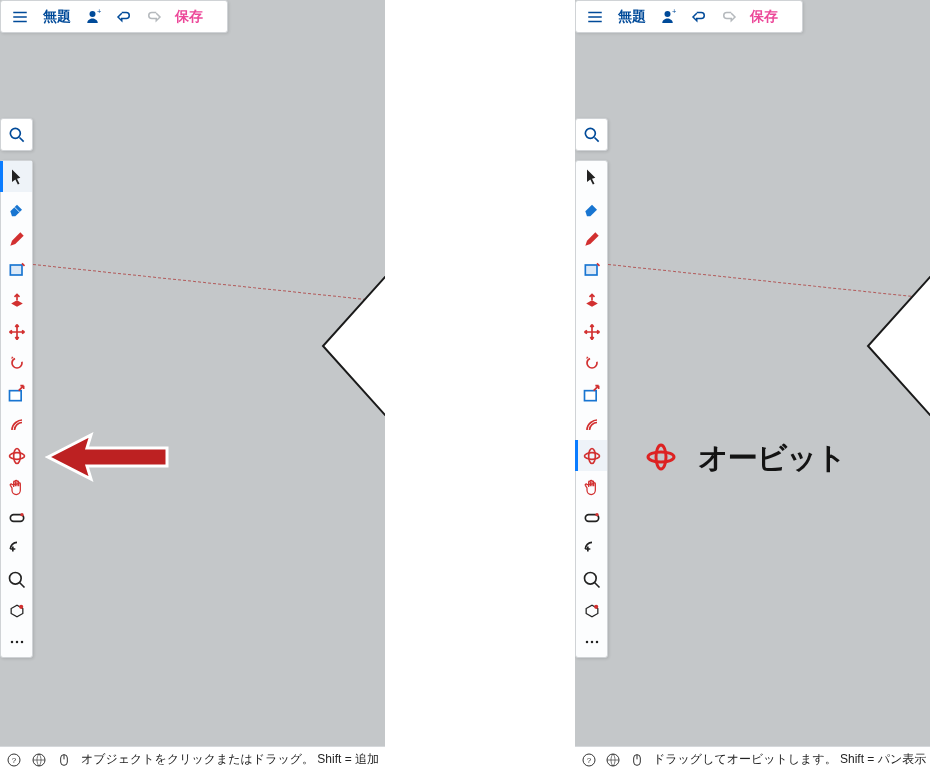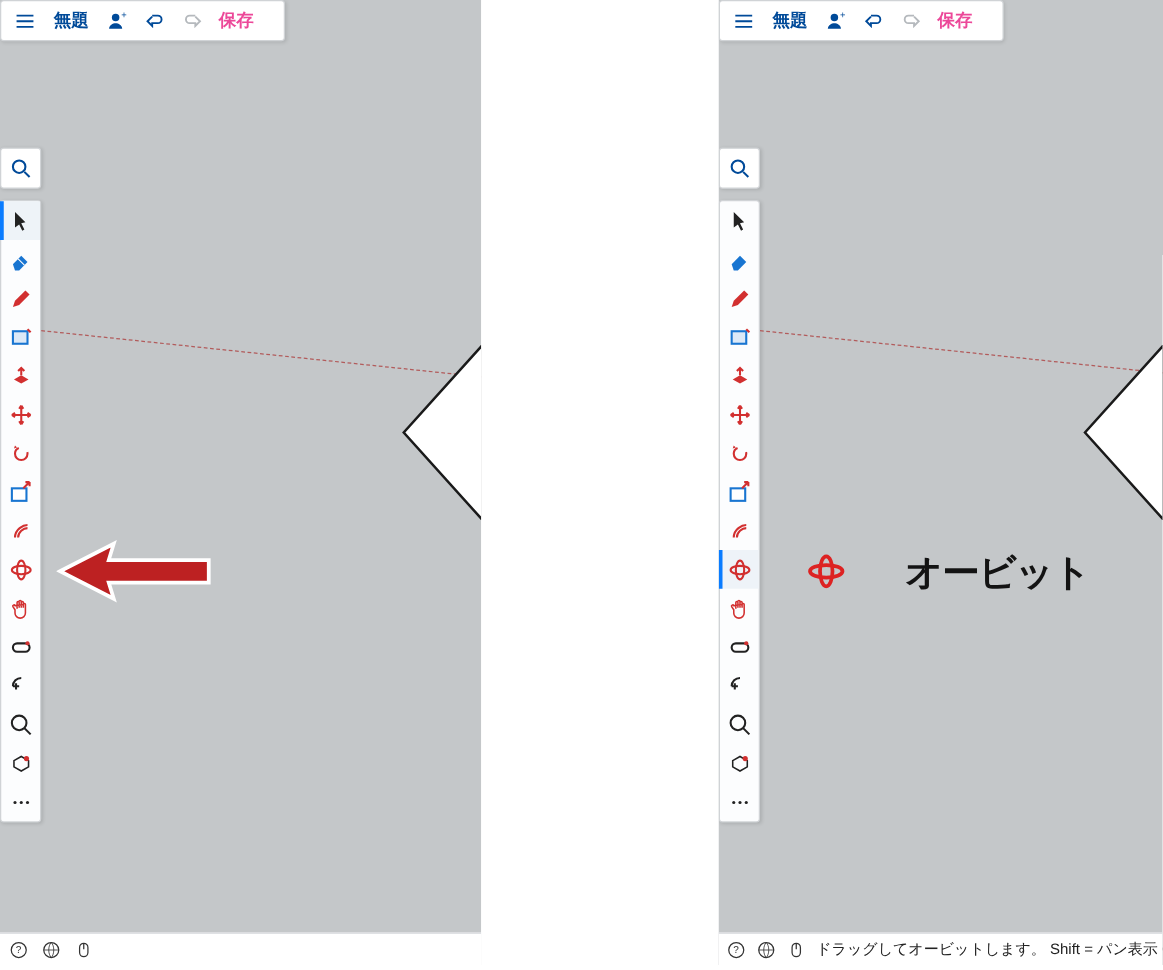--- a/index.html
+++ b/index.html
@@ -25,21 +25,21 @@
 .tool.selected::before{content:"";position:absolute;left:-1px;top:0;width:3px;height:100%;background:#0a7cff;}
 .tool svg{width:20px;height:20px;}
 
 .canvas-shape{position:absolute;}
 .dotted-line{position:absolute;border-top:1.5px dashed #b25b5b;transform-origin:left center;}
 
 .statusbar{position:absolute;bottom:0;left:0;right:0;height:26px;background:#fff;border-top:1px solid #d5d8db;display:flex;align-items:center;padding:0 6px;gap:8px;font-size:12px;color:#222;}
 .sb-icon{width:18px;height:18px;display:flex;align-items:center;justify-content:center;color:#333;}
 
 .big-arrow{position:absolute;left:398px;top:310px;}
-.red-text{position:absolute;font-size:30px;font-weight:900;color:#131313;left:724px;top:438px;letter-spacing:-1px;}
+.red-text{position:absolute;font-size:30px;font-weight:900;color:#131313;left:698px;top:438px;letter-spacing:-1px;}
 .cursor-orbit{position:absolute;left:645px;top:443px;}
 .sel-arrow{position:absolute;}
 </style>
 </head>
 <body>
 
 <svg class="big-arrow" width="135" height="120" viewBox="0 0 135 120">
   <path fill="#bf2727" d="M0 38 h65 v-34 l70 56 l-70 56 v-34 h-65 z"></path>
 </svg>
 
@@ -192,20 +192,21 @@
           <circle cx="12" cy="12" r="9" stroke="#333" stroke-width="1.5" fill="none"></circle>
           <path d="M3 12h18M12 3c4 4 4 14 0 18M12 3c-4 4-4 14 0 18" stroke="#333" stroke-width="1" fill="none"></path>
         </svg>
       </div>
     <div class="sb-icon">
         <svg viewBox="0 0 24 24" width="16" height="16">
           <rect x="7" y="4" width="10" height="16" rx="5" stroke="#333" stroke-width="1.5" fill="none"></rect>
           <line x1="12" y1="4" x2="12" y2="11" stroke="#333" stroke-width="1.5"></line>
         </svg>
       </div>
+    <span style="white-space:nowrap;">オブジェクトをクリックまたはドラッグ。 Shift = 追加</span>
   </div>
 </div>
 
 <svg class="sel-arrow" style="left:45px;top:430px;" width="125" height="55" viewBox="0 0 125 55">
   <path d="M3 27 L46 5 L42 18 L122 18 L122 36 L42 36 L46 49 Z" fill="#bd2122" stroke="#fff" stroke-width="3"></path>
 </svg>
 
 <div class="gap"></div>
 
 <div class="panel right">

